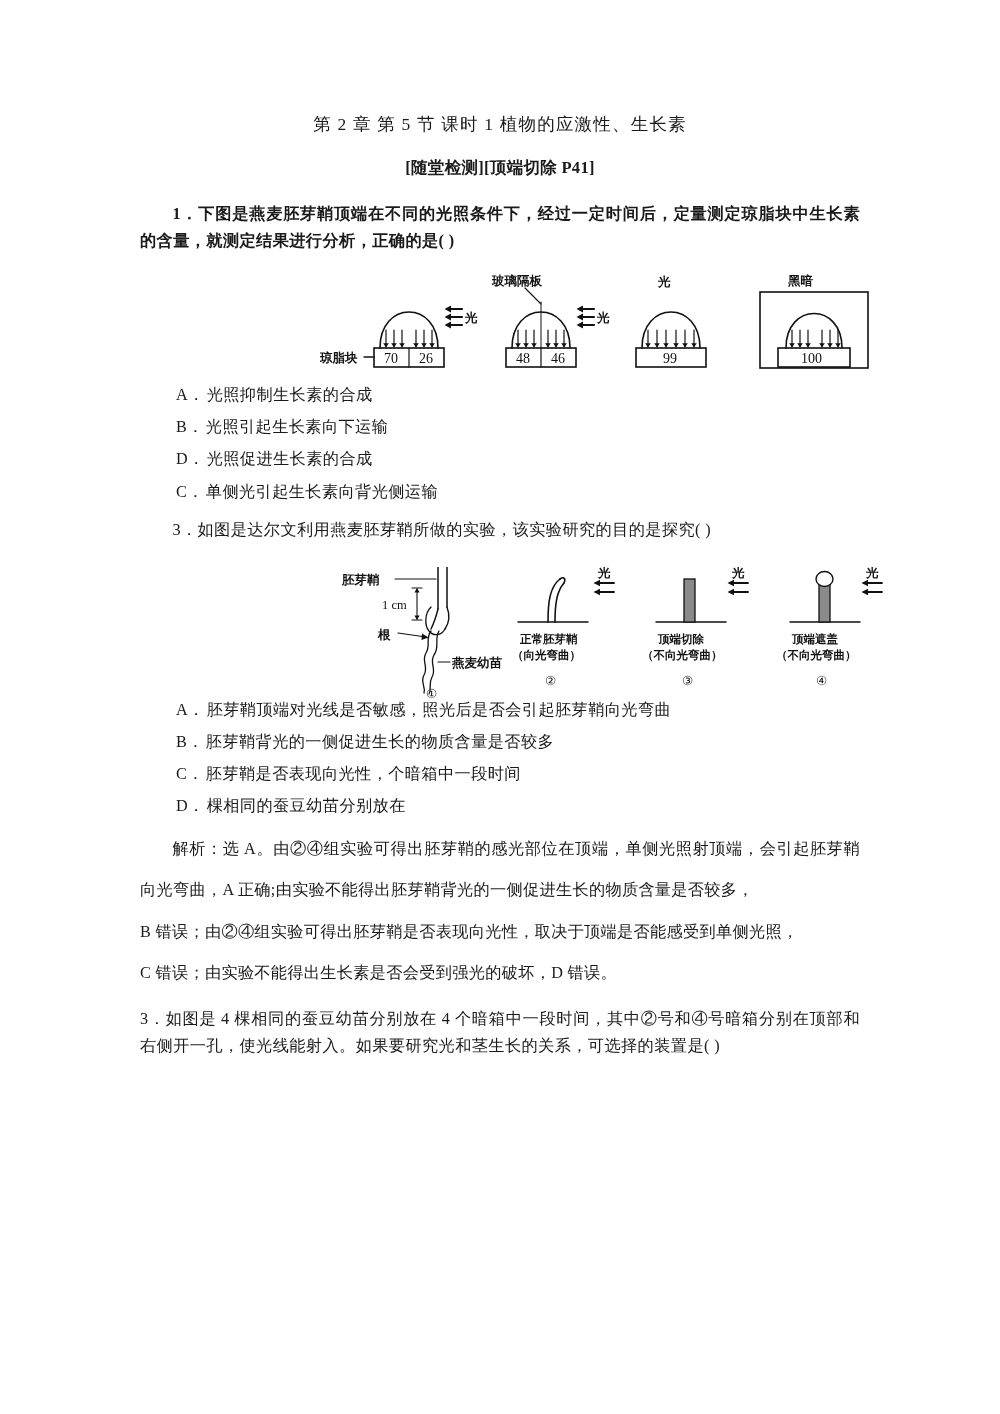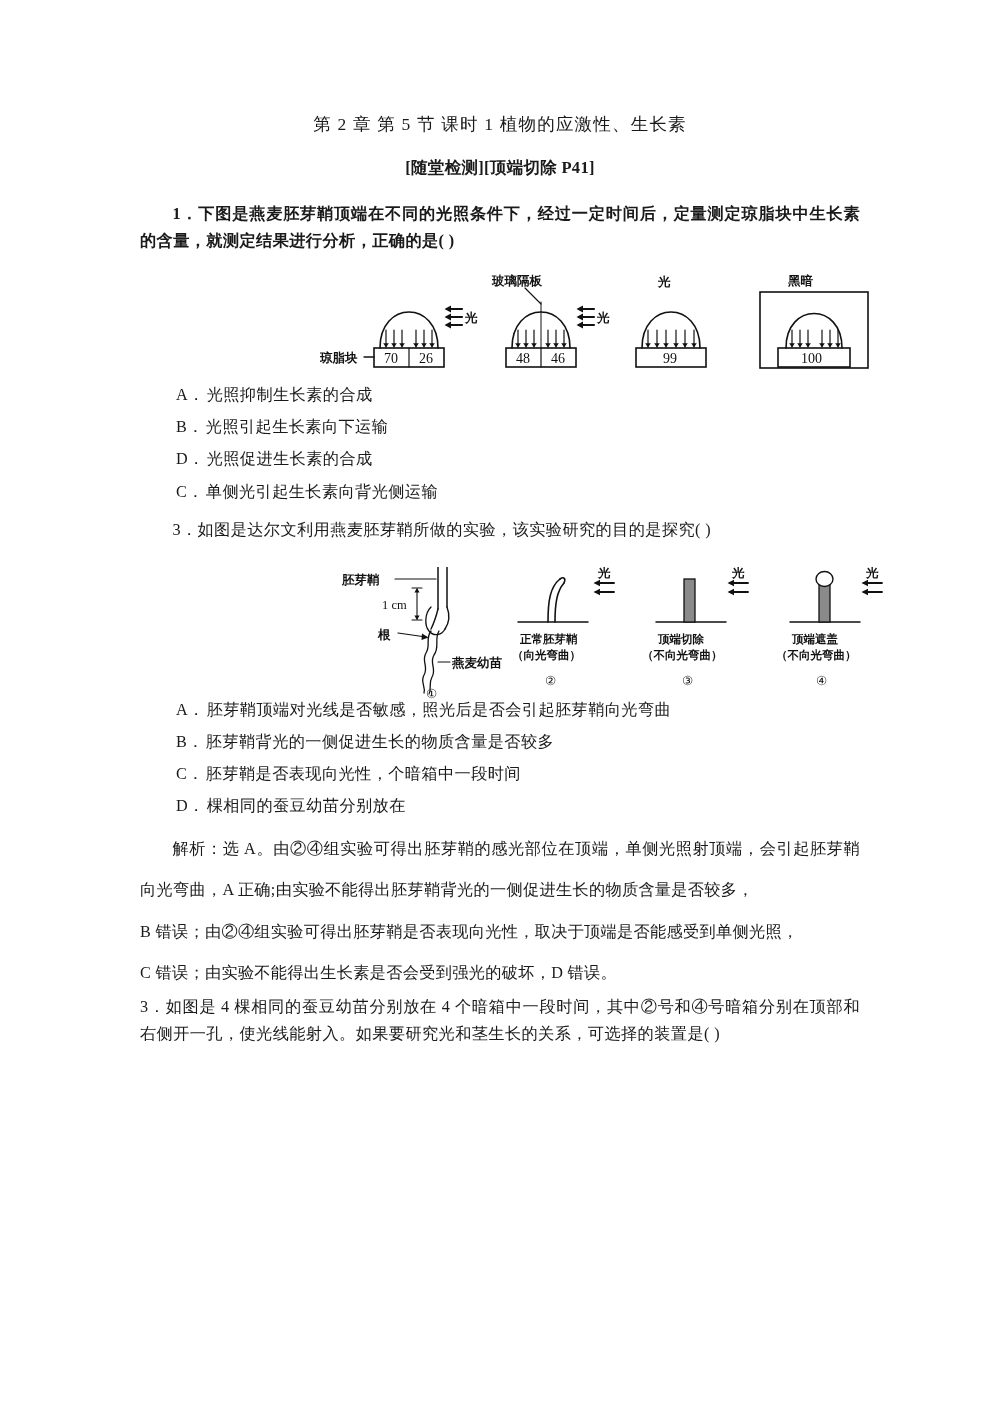--- a/index.html
+++ b/index.html
@@ -40,21 +40,21 @@
   }
   .q-stem {
     font-size: 16.2px;
     line-height: 1.72;
     text-indent: 2em;
     letter-spacing: 0.4px;
     text-align: justify;
   }
   .q-stem.q1 { margin-top: 22px; font-weight: bold; }
   .q-stem.q2 { margin-top: 12px; }
-  .q-stem.q3 { margin-top: 0; line-height: 1.68; }
+  .q-stem.q3 { margin-top: 12px; line-height: 1.68; }
 
   .opt {
     font-size: 16.2px;
     line-height: 1.55;
     margin: 7px 0 7px 36px;
     letter-spacing: 0.4px;
   }
   .opt .lbl { margin-right: 2px; }
 
   .explain {

